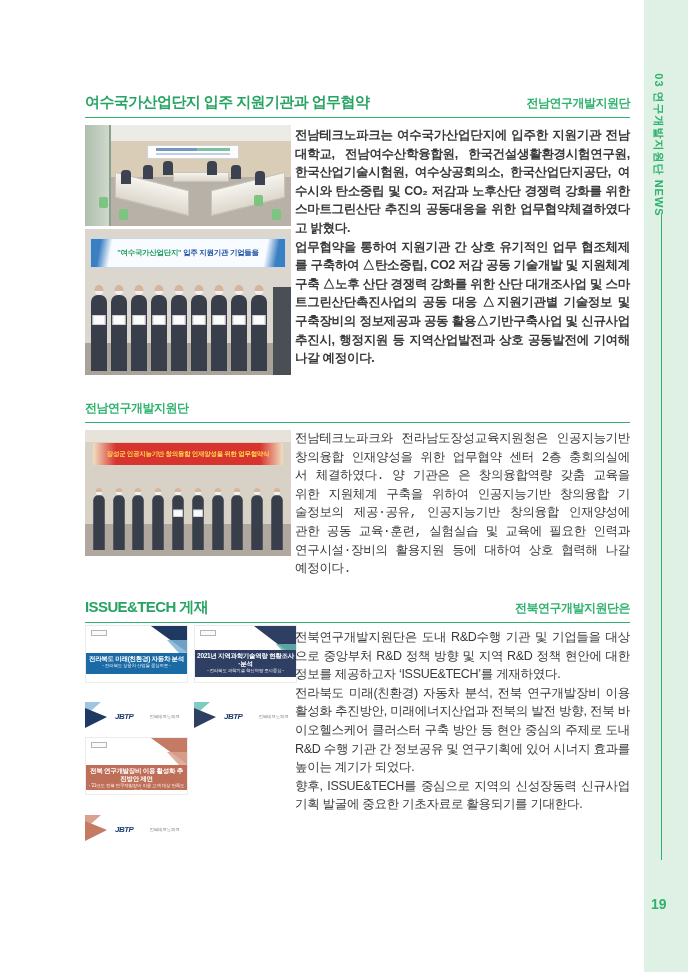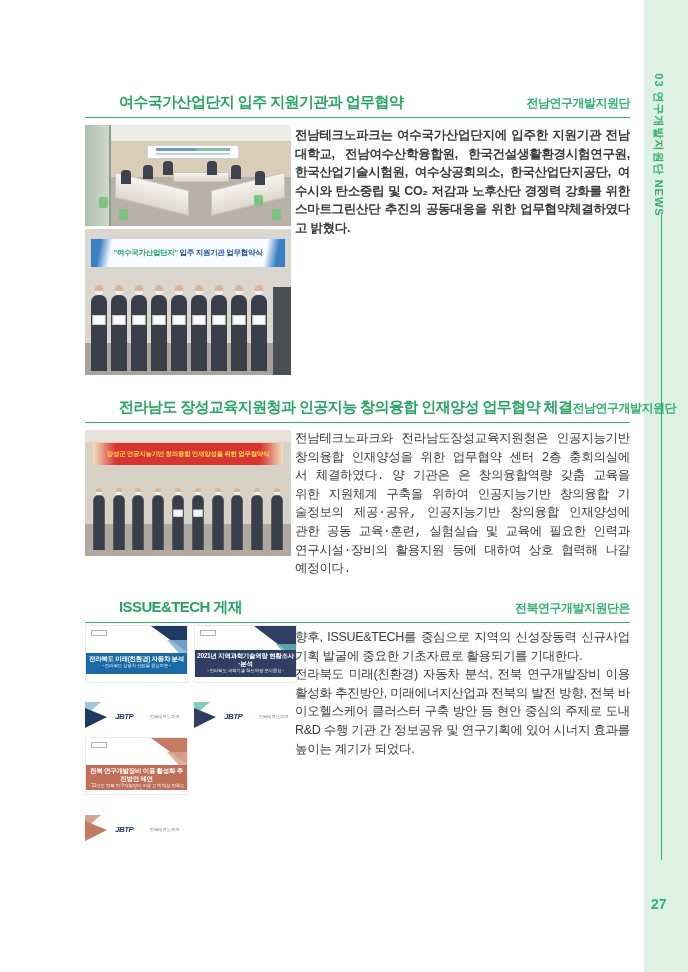--- a/index.html
+++ b/index.html
@@ -17,21 +17,21 @@
   }
   .sidebar-line { position:absolute; left:661px; top:215px; width:1px; height:645px; background:#2fb26d; }
   .page-number { position:absolute; left:651px; top:896px; font-size:14px; font-weight:bold; color:#2fb26d; }
 
   
   .article-header {
     position:absolute; left:85px; width:545px; height:26px;
     display:flex; justify-content:space-between; align-items:flex-end;
     border-bottom:1.5px solid #2fb26d; padding-bottom:5px;
   }
-  .article-title { font-size:15px; font-weight:bold; color:#27a463; letter-spacing:-0.6px; white-space:nowrap;margin-left:34px; }
+  .article-title { font-size:15px; font-weight:bold; color:#27a463; letter-spacing:-0.6px; white-space:nowrap; }
   .article-source { font-size:12px; font-weight:bold; color:#2fb26d; letter-spacing:-0.5px; white-space:nowrap; }
   .hdr1 { top:92px; } .hdr2 { top:397px; } .hdr3 { top:597px; }
 
   
   .article-text { position:absolute; left:295px; width:335px; font-size:12.5px; line-height:18.6px; text-align:justify; color:#3a3a3a; letter-spacing:-0.3px; }
   .txt1 { top:126px;font-weight:bold; } .txt2 { top:430px;font-family:Liberation Mono, monospace; } .txt3 { top:628px; }
   .article-text p { margin:0; }
 
   
   .photo { position:absolute; left:85px; width:206px; overflow:hidden; }
@@ -104,21 +104,21 @@
   .pos-c1 { left:0;   top:0;   } .pos-l1 { left:0;   top:77px;  }
   .pos-c3 { left:0;   top:112px;} .pos-l3 { left:0;  top:190px; }
   .pos-c2 { left:109px; top:0; } .pos-l2 { left:109px; top:77px; }
 </style>
 </head>
 <body>
 
 <div class="sidebar"></div>
 <div class="sidebar-title">03 연구개발지원단 NEWS</div>
 <div class="sidebar-line"></div>
-<div class="page-number">27</div>
+<div class="page-number">19</div>
 
 <div class="article-header hdr1">
   <span class="article-title">여수국가산업단지 입주 지원기관과 업무협약</span>
   <span class="article-source">전남연구개발지원단</span>
 </div>
 
 <div class="photo photo-1">
   <div class="p1-glass"></div>
   <div class="p1-banner">
       <i></i>
@@ -136,21 +136,21 @@
   <div class="p1-chair" style="left:34px; top:84px;"></div>
   <div class="p1-chair" style="left:14px; top:72px;"></div>
   <div class="p1-chair" style="right:10px; top:84px;"></div>
   <div class="p1-chair" style="right:28px; top:70px;"></div>
 </div>
 
 <div class="photo photo-2">
   <div class="p2-podium"></div>
   <div class="p2-banner">
     <span class="line1">
-      <span class="banner-green">"여수국가산업단지"</span><span class="banner-blue"> 입주 지원기관 업무협약식</span>
+      <span class="banner-green">"여수국가산업단지"</span><span class="banner-blue"> 입주 지원기관 기업들을</span>
     </span>
   </div>
   <div class="people-row">
     <div class="person">
         <div class="cert"></div>
       </div>
     <div class="person">
         <div class="cert"></div>
       </div>
     <div class="person">
@@ -172,24 +172,24 @@
         <div class="cert"></div>
       </div>
     <div class="person">
         <div class="cert"></div>
       </div>
   </div>
 </div>
 
 <div class="article-text txt1">
   <p>전남테크노파크는 여수국가산업단지에 입주한 지원기관 전남대학교, 전남여수산학융합원, 한국건설생활환경시험연구원, 한국산업기술시험원, 여수상공회의소, 한국산업단지공단, 여수시와 탄소중립 및 CO₂ 저감과 노후산단 경쟁력 강화를 위한 스마트그린산단 추진의 공동대응을 위한 업무협약체결하였다고 밝혔다.</p>
+  <p>업무협약을 통하여 지원기관 간 상호 유기적인 업무 협조체제를 구축하여 △탄소중립, CO2 저감 공동 기술개발 및 지원체계 구축 △노후 산단 경쟁력 강화를 위한 산단 대개조사업 및 스마트그린산단촉진사업의 공동 대응 △지원기관별 기술정보 및 구축장비의 정보제공과 공동 활용△기반구축사업 및 신규사업 추진시, 행정지원 등 지역산업발전과 상호 공동발전에 기여해 나갈 예정이다.</p>
 </div>
 
 <div class="article-header hdr2">
-  <span class="article-title">전라남도 장성교육지원청과 인공지능 창의융합 인재양성 업무협약 체결</span>
   <span class="article-source">전남연구개발지원단</span>
 </div>
 
 <div class="photo photo-3">
   <div class="p3-banner">
     <span>장성군 인공지능기반 창의융합 인재양성을 위한 업무협약식</span>
   </div>
   <div class="people-row small">
     <div class="person sm"></div>
     <div class="person sm"></div>
@@ -272,15 +272,16 @@
     <div class="ltri2"></div>
     <div class="jbtp">
       <span class="mark">JBTP</span>
       <span class="cap">전북테크노파크</span>
     </div>
   </div>
 
 </div>
 
 <div class="article-text txt3">
+  <p>전북연구개발지원단은 도내 R&amp;D수행 기관 및 기업들을 대상으로 중앙부처 R&amp;D 정책 방향 및 지역 R&amp;D 정책 현안에 대한 정보를 제공하고자 ‘ISSUE&amp;TECH’를 게재하였다.</p>
+  <p>전라북도 미래(친환경) 자동차 분석, 전북 연구개발장비 이용 활성화 추진방안, 미래에너지산업과 전북의 발전 방향, 전북 바이오헬스케어 클러스터 구축 방안 등 현안 중심의 주제로 도내 R&amp;D 수행 기관 간 정보공유 및 연구기획에 있어 시너지 효과를 높이는 계기가 되었다.</p>
   <p>향후, ISSUE&amp;TECH를 중심으로 지역의 신성장동력 신규사업 기획 발굴에 중요한 기초자료로 활용되기를 기대한다.</p>
-  <p>전라북도 미래(친환경) 자동차 분석, 전북 연구개발장비 이용 활성화 추진방안, 미래에너지산업과 전북의 발전 방향, 전북 바이오헬스케어 클러스터 구축 방안 등 현안 중심의 주제로 도내 R&amp;D 수행 기관 간 정보공유 및 연구기획에 있어 시너지 효과를 높이는 계기가 되었다.</p>
 </div>
 
 </body></html>

